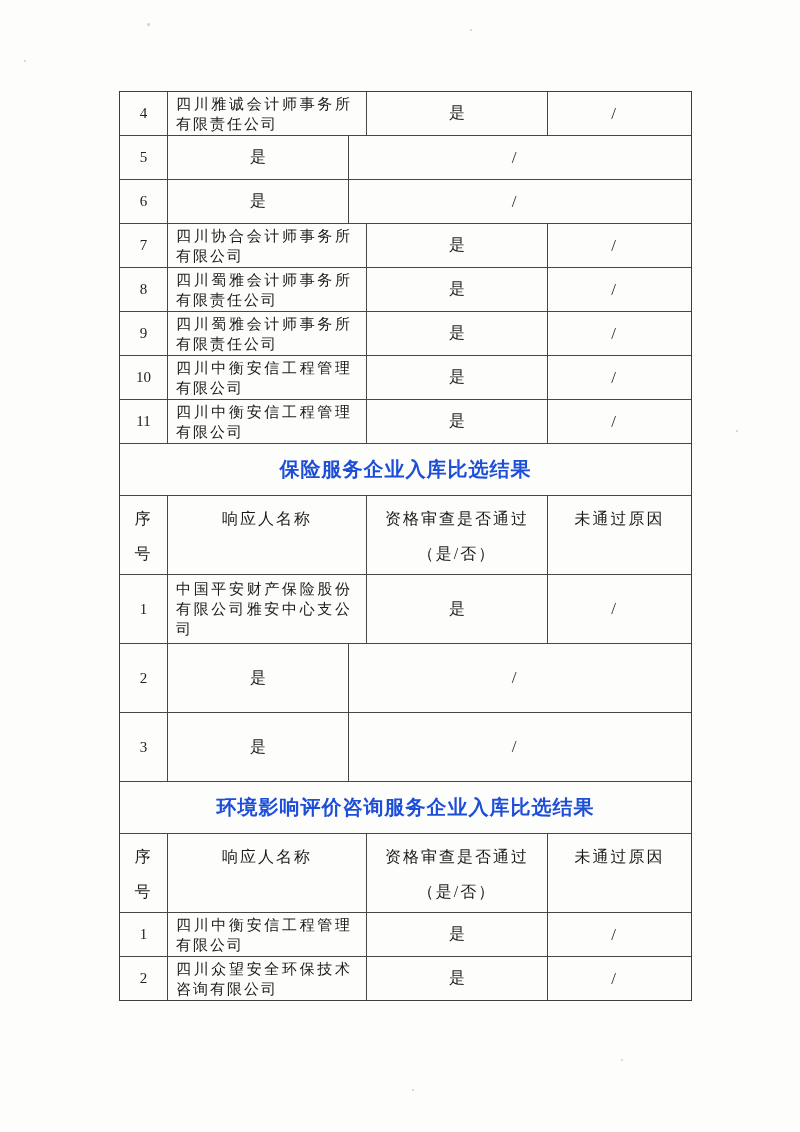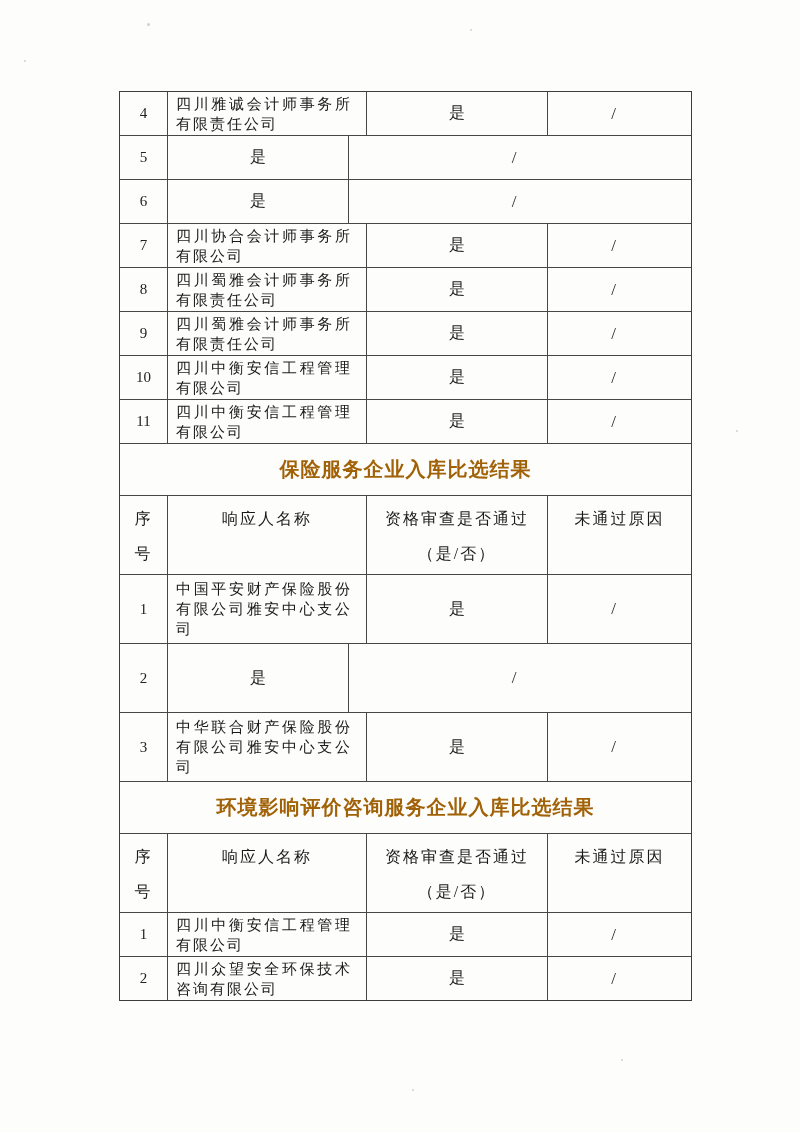--- a/index.html
+++ b/index.html
@@ -68,21 +68,21 @@
 
   .title-row {
     height: 51px;
     display: flex;
     align-items: center;
     justify-content: center;
     font-family: "Liberation Sans", "DejaVu Sans", sans-serif;
     font-weight: 700;
     font-size: 20px;
     letter-spacing: 1px;
-    color: #a16207;
+    color: #1d4ed8;
   }
 
   .header-row { height: 78px; }
   .h-cell {
     flex-direction: column;
     justify-content: flex-start;
     padding-top: 5px;
     font-size: 16px;
     letter-spacing: 2px;
     color: #1a1a1a;
@@ -259,23 +259,20 @@
           <span class="pass">是</span>
         </div>
       <div class="t-cell col-reason">
           <span class="slash">/</span>
         </div>
     </div>
     <div class="t-row row-tall">
       <div class="t-cell col-no">
           <span class="seq">3</span>
         </div>
-      <div class="t-cell col-name name-cell">
-          <span class="name-text">中华联合财产保险股份有限公司雅安中心支公司</span>
-        </div>
       <div class="t-cell col-pass">
           <span class="pass">是</span>
         </div>
       <div class="t-cell col-reason">
           <span class="slash">/</span>
         </div>
     </div>
 
     <div class="t-row title-row">
       <span>环境影响评价咨询服务企业入库比选结果</span>

